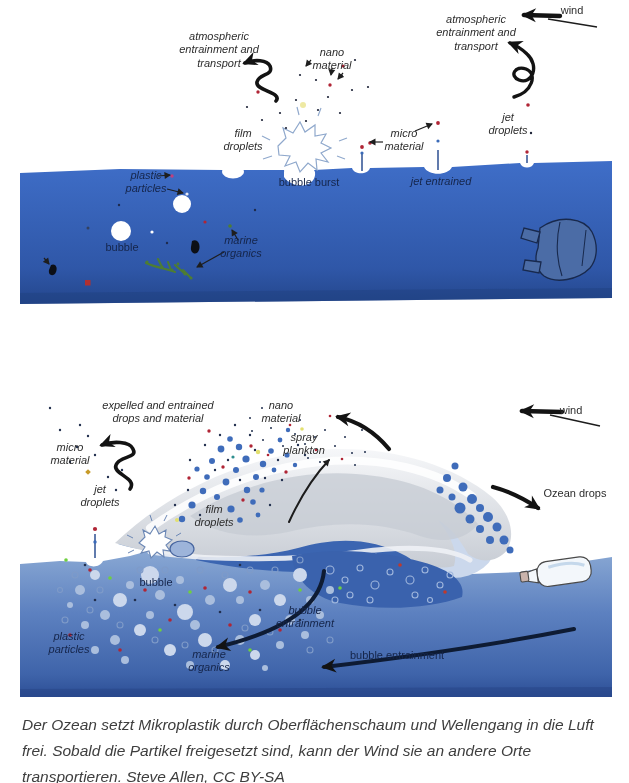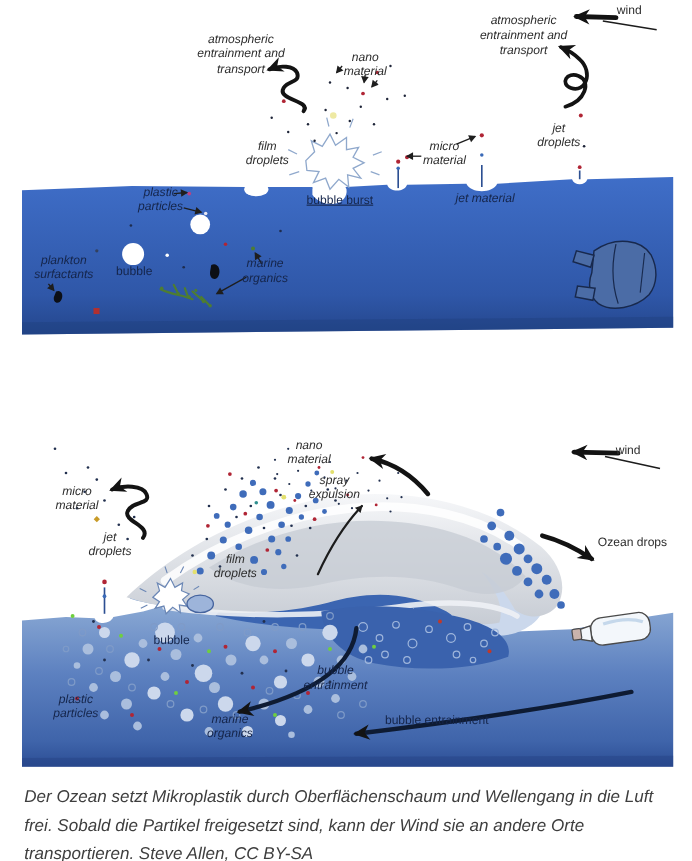--- a/index.html
+++ b/index.html
@@ -489,32 +489,32 @@
   </g>
 </svg>
 
 <div class="lbl wrap" style="left:219px;top:30px;width:104px;">atmospheric entrainment and transport</div>
 <div class="lbl wrap" style="left:332px;top:46px;width:56px;">nano material</div>
 <div class="lbl" style="left:572px;top:4px;">wind</div>
 <div class="lbl wrap" style="left:476px;top:13px;width:104px;">atmospheric entrainment and transport</div>
 <div class="lbl wrap" style="left:508px;top:111px;width:50px;">jet droplets</div>
 <div class="lbl wrap" style="left:243px;top:127px;width:50px;">film droplets</div>
 <div class="lbl wrap" style="left:404px;top:127px;width:52px;">micro material</div>
-<div class="lbl water" style="left:309px;top:176px;text-decoration:underline;">bubble burst</div>
+<div class="lbl water" style="left:309px;top:176px;">bubble burst</div>
 <div class="lbl water wrap" style="left:146px;top:169px;width:58px;">plastic particles</div>
-<div class="lbl water wrap" style="left:58px;top:231px;width:80px;">plankton surfactants</div>
 <div class="lbl water" style="left:122px;top:241px;">bubble</div>
 <div class="lbl water wrap" style="left:241px;top:234px;width:60px;">marine organics</div>
-<div class="lbl water wrap" style="left:441px;top:175px;width:62px;">jet material</div>
-
+<div class="lbl water wrap" style="left:441px;top:175px;width:62px;">jet entrained</div>
+
+<div class="lbl wrap" style="left:158px;top:399px;width:128px;">expelled and entrained drops and material</div>
 <div class="lbl wrap" style="left:70px;top:441px;width:52px;">micro material</div>
 <div class="lbl wrap" style="left:100px;top:483px;width:50px;">jet droplets</div>
 <div class="lbl wrap" style="left:214px;top:503px;width:50px;">film droplets</div>
 <div class="lbl wrap" style="left:281px;top:399px;width:56px;">nano material</div>
-<div class="lbl wrap" style="left:304px;top:431px;width:52px;">spray expulsion</div>
+<div class="lbl wrap" style="left:304px;top:431px;width:52px;">spray plankton</div>
 <div class="lbl" style="left:571px;top:404px;">wind</div>
 <div class="lbl" style="left:575px;top:487px;">Ozean drops</div>
 <div class="lbl water" style="left:156px;top:576px;">bubble</div>
 <div class="lbl water wrap" style="left:69px;top:630px;width:58px;">plastic particles</div>
 <div class="lbl water wrap" style="left:209px;top:648px;width:60px;">marine organics</div>
 <div class="lbl water wrap" style="left:305px;top:604px;width:78px;">bubble entrainment</div>
 <div class="lbl water" style="left:397px;top:649px;">bubble entrainment</div>
 
 <div class="caption">Der Ozean setzt Mikroplastik durch Oberflächenschaum und Wellengang in die Luft frei. Sobald die Partikel freigesetzt sind, kann der Wind sie an andere Orte transportieren. Steve Allen, CC BY-SA</div>
 

